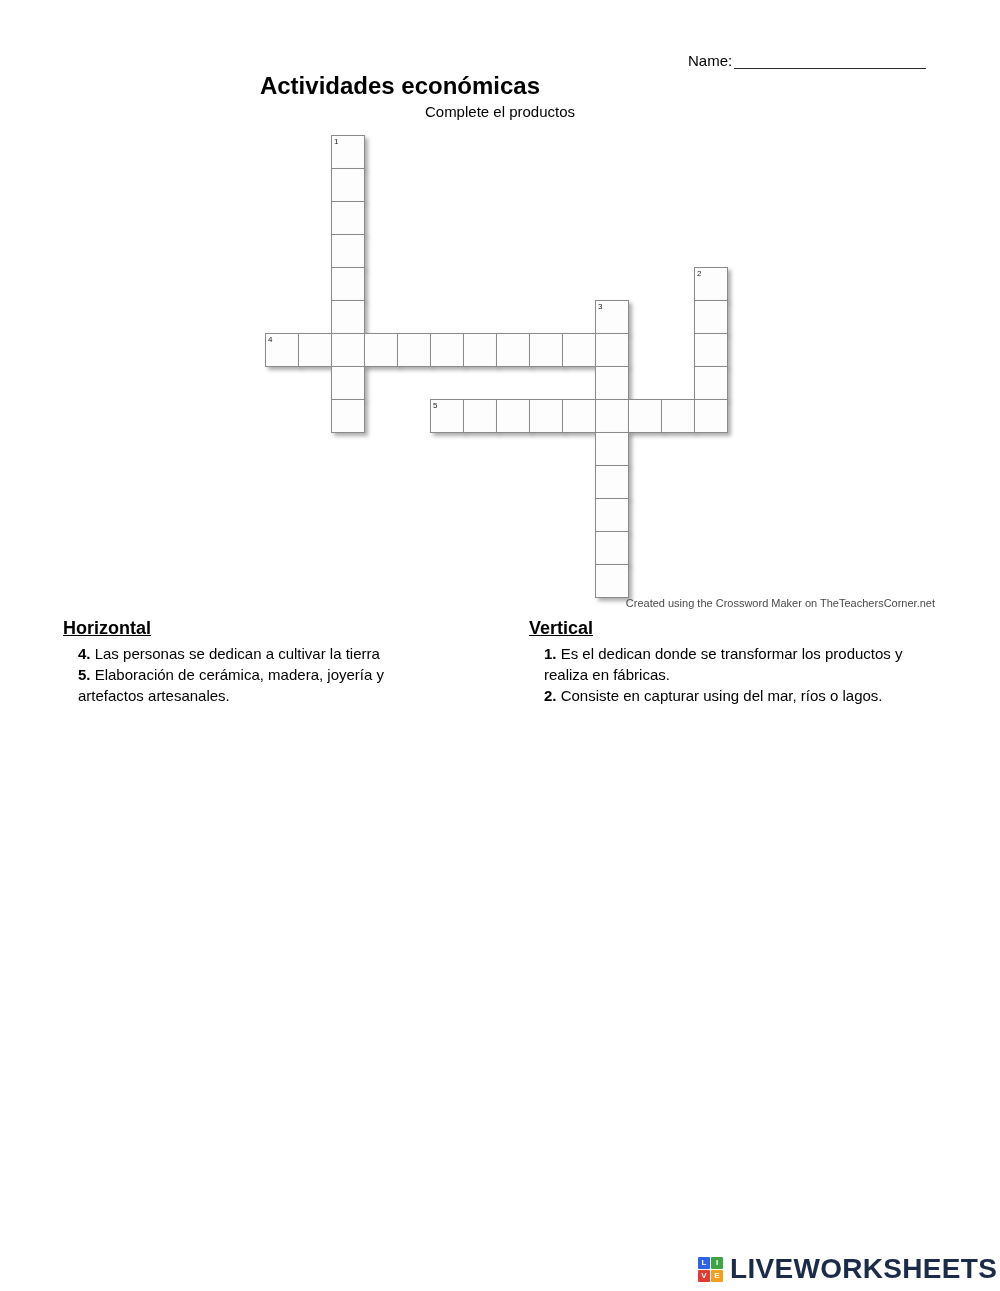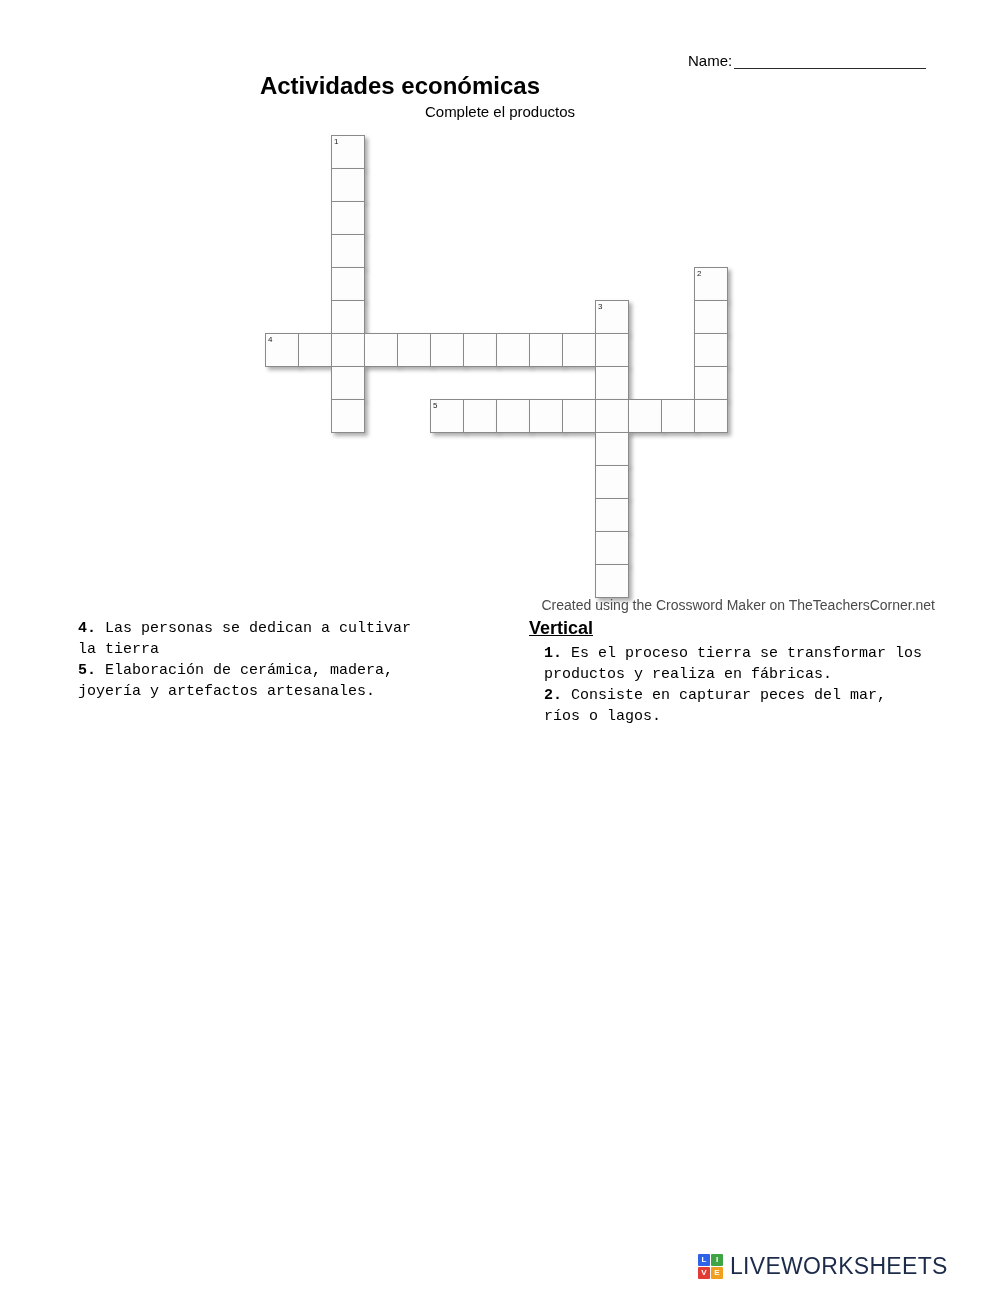--- a/index.html
+++ b/index.html
@@ -79,21 +79,21 @@
     font-size: 8px;
     line-height: 9px;
     color: #222;
   }
 
   
   .attribution {
     position: absolute;
     top: 597px;
     right: 65px;
-    font-size: 14px;
+    font-size: 11px;
     color: #4a4a4a;
   }
 
   
   .clue-col {
     position: absolute;
     top: 618px;
     font-size: 15px;
     color: #000;
     line-height: 21px;
@@ -101,21 +101,20 @@
   .clue-col.horizontal { left: 63px;  width: 375px; }
   .clue-col.vertical   { left: 529px; width: 400px; }
   .clue-heading {
     margin: 0 0 4px 0;
     font-size: 18px;
     font-weight: bold;
     text-decoration: underline;
   }
   .clue {
     margin: 0 0 0 15px;
-    font-family: Liberation Mono, monospace;
   }
   .clue b { font-weight: bold; }
 
   
   .footer-logo {
     position: absolute;
     left: 698px;
     top: 1253px;
     display: flex;
     align-items: center;
@@ -132,22 +131,22 @@
     width: 12px;
     height: 12px;
     color: #ffffff;
     font-size: 8px;
     font-weight: bold;
     line-height: 12px;
     text-align: center;
     border-radius: 1px;
   }
   .logo-text {
-    font-size: 23px;
-    font-weight: normal;
+    font-size: 28px;
+    font-weight: bold;
     letter-spacing: 0.3px;
   }
 </style>
 </head>
 <body>
 
 <div class="page">
 
   <div class="name-row">
     <span>Name:</span>
@@ -205,39 +204,40 @@
       <div class="cw-cell" style="left: 330px; top: 297px;"></div>
       <div class="cw-cell" style="left: 330px; top: 330px;"></div>
       <div class="cw-cell" style="left: 330px; top: 363px;"></div>
       <div class="cw-cell" style="left: 330px; top: 396px;"></div>
       <div class="cw-cell" style="left: 330px; top: 429px;"></div>
     </div>
 
   <div class="attribution">Created using the Crossword Maker on TheTeachersCorner.net</div>
 
   <div class="clue-col horizontal">
+    <p class="clue-heading">Horizontal</p>
     <p class="clue">
       <b>4.</b>
       <span>Las personas se dedican a cultivar la tierra</span>
     </p>
     <p class="clue">
       <b>5.</b>
       <span>Elaboración de cerámica, madera, joyería y artefactos artesanales.</span>
     </p>
   </div>
 
   <div class="clue-col vertical">
     <p class="clue-heading">Vertical</p>
     <p class="clue">
       <b>1.</b>
-      <span>Es el proceso tierra se transformar los productos y realiza en fábricas.</span>
+      <span>Es el dedican donde se transformar los productos y realiza en fábricas.</span>
     </p>
     <p class="clue">
       <b>2.</b>
-      <span>Consiste en capturar peces del mar, ríos o lagos.</span>
+      <span>Consiste en capturar using del mar, ríos o lagos.</span>
     </p>
   </div>
 
   <div class="footer-logo">
     <span id="logo-grid" class="logo-grid">
         <span class="logo-tile" style="background: rgb(46, 98, 233);">L</span>
         <span class="logo-tile" style="background: rgb(63, 165, 68);">I</span>
         <span class="logo-tile" style="background: rgb(226, 59, 52);">V</span>
         <span class="logo-tile" style="background: rgb(240, 160, 30);">E</span>
       </span>

